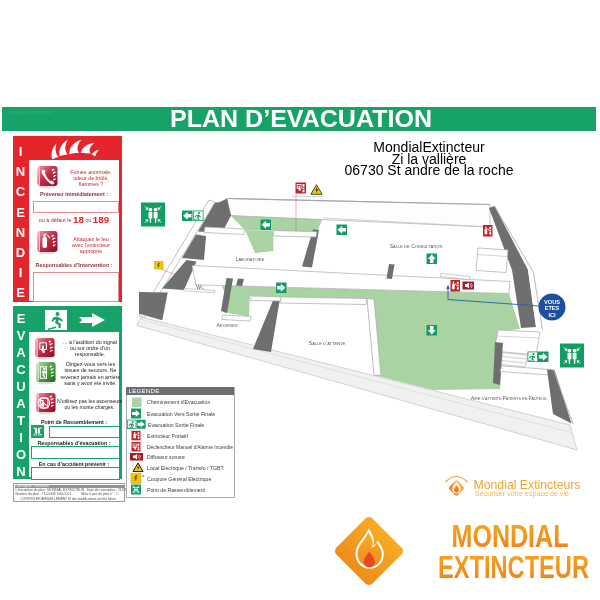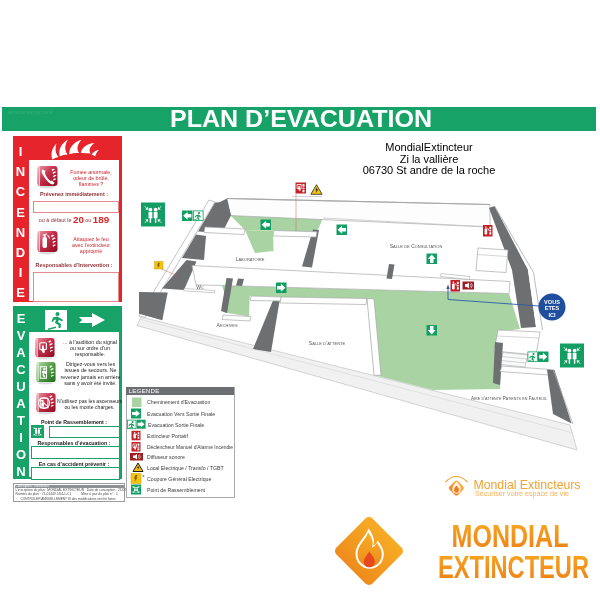--- a/index.html
+++ b/index.html
@@ -10,21 +10,21 @@
 <body>
 
 <div class="abs" style="left:2px;top:107px;width:594px;height:24px;background:#17a368;"></div>
 
 <div class="abs" style="left:8px;top:110px;color:#35b27e;font-size:4px;">MONDIAL EXTINCTEUR</div>
 
 <svg class="abs" style="left:0;top:107px;" width="600" height="24" viewBox="0 0 600 24">
     <text x="301" y="19.5" text-anchor="middle" font-family="Liberation Sans,sans-serif" font-size="24.5" font-weight="bold" fill="#fff" textLength="262" lengthAdjust="spacingAndGlyphs">PLAN D’EVACUATION</text>
   </svg>
 
-<div class="abs" style="left:279px;top:142px;width:300px;text-align:center;color:#000;font-size:11px;line-height:11.5px;">MondialExtincteur<br>Zi la vallière<br>06730 St andre de la roche</div>
+<div class="abs" style="left:279px;top:142px;width:300px;text-align:center;color:#000;font-size:14px;line-height:11.5px;">MondialExtincteur<br>Zi la vallière<br>06730 St andre de la roche</div>
 
 <div class="abs" style="left:13px;top:136px;width:109px;height:166px;background:#e5252b;"></div>
 
 <div class="abs" style="left:13px;top:144px;width:15px;text-align:center;color:#fff;font-size:13px;font-weight:bold;">I</div>
 <div class="abs" style="left:13px;top:164.2px;width:15px;text-align:center;color:#fff;font-size:13px;font-weight:bold;">N</div>
 <div class="abs" style="left:13px;top:184.4px;width:15px;text-align:center;color:#fff;font-size:13px;font-weight:bold;">C</div>
 <div class="abs" style="left:13px;top:204.6px;width:15px;text-align:center;color:#fff;font-size:13px;font-weight:bold;">E</div>
 <div class="abs" style="left:13px;top:224.8px;width:15px;text-align:center;color:#fff;font-size:13px;font-weight:bold;">N</div>
 <div class="abs" style="left:13px;top:245px;width:15px;text-align:center;color:#fff;font-size:13px;font-weight:bold;">D</div>
 <div class="abs" style="left:13px;top:265.2px;width:15px;text-align:center;color:#fff;font-size:13px;font-weight:bold;">I</div>
@@ -56,21 +56,21 @@
   <path d="M6.5,4.5 c-1.5,1 -1,3 0.5,5.5 c2,3.5 5,7.5 8,9 c1.5,0.8 3,0.3 3.5,-1 l-2.5,-2.5 c-0.8,0.8 -1.8,0.5 -3,-0.8 c-1.5,-1.5 -3.5,-4.5 -4,-6.5 c-0.3,-1.2 0,-2 0.8,-2.2 Z" fill="#fff"></path>
   <path d="M15.5,5 c1,-1.5 2.5,-1.8 3.5,-0.5 c-1,0.3 -2,1 -2.5,1.8 Z M16.5,8 c1.2,-1.5 3,-1.8 4,-0.8 c-1.2,0.2 -2.5,1 -3.2,2 Z M17,11.2 c1,-1.2 2.8,-1.5 3.8,-0.6 c-1.2,0.3 -2.3,1 -3,1.8 Z M17,14.5 c1,-1 2.5,-1.2 3.5,-0.4 c-1,0.3 -2,0.9 -2.7,1.6 Z" fill="#fff"></path>
 </svg>
 
 <div class="abs" style="left:63px;top:168.5px;width:56px;text-align:center;color:#c9252c;font-size:5.3px;line-height:6px;">Fumée anormale,<br>odeur de brûlé,<br>flammes ?</div>
 
 <div class="abs" style="left:29px;top:191px;width:90px;text-align:center;color:#8f3237;font-size:5.4px;font-weight:bold;">Prévenez immédiatement&nbsp;:</div>
 
 <div class="abs" style="left:33px;top:200.5px;width:84px;height:10px;background:#fff;border:0.8px solid #e38a8d;"></div>
 
-<div class="abs" style="left:29px;top:214px;width:90px;text-align:center;color:#8f3237;font-size:5.4px;"><span style="vertical-align:1.5px;">ou à défaut le </span><b style="color:#d8232a;font-size:9.8px;">20</b><span style="vertical-align:1.5px;"> ou </span><b style="color:#d8232a;font-size:9.8px;">189</b></div>
+<div class="abs" style="left:29px;top:214px;width:90px;text-align:center;color:#8f3237;font-size:5.4px;"><span style="vertical-align:1.5px;">ou à défaut le </span><b style="color:#d8232a;font-size:9.8px;">18</b><span style="vertical-align:1.5px;"> ou </span><b style="color:#d8232a;font-size:9.8px;">189</b></div>
 
 <svg class="abs" style="left:36px;top:230px;" width="23" height="25" viewBox="0 0 23 25">
   <ellipse cx="11" cy="23" rx="8" ry="1.5" fill="#dcdddf"></ellipse>
   <rect x="1.5" y="1" width="20" height="21" rx="3" fill="url(#gr)"></rect>
   <path d="M2.5,2 L4,1.2 L4,21.5 L2.5,20.5 Z" fill="#f4c2ca"></path>
   <rect x="6.5" y="7" width="4.5" height="11" rx="1.8" fill="#fff"></rect>
   <rect x="7.8" y="4.5" width="1.8" height="2.5" fill="#fff"></rect>
   <path d="M6.8,4.8 L11,3.2 L11,4.2 L6.8,5.8 Z" fill="#fff"></path>
   <path d="M11.5,5 c1.5,0.5 2.5,2 2.5,3.5 l-1,0 c0,-1.2 -0.8,-2.3 -2,-2.8 Z" fill="#fff"></path>
   <path d="M15,6 c1,-1.5 2.5,-1.8 3.5,-0.5 c-1,0.3 -2,1 -2.5,1.8 Z M16,9 c1.2,-1.5 3,-1.8 4,-0.8 c-1.2,0.2 -2.5,1 -3.2,2 Z M16.5,12.2 c1,-1.2 2.8,-1.5 3.8,-0.6 c-1.2,0.3 -2.3,1 -3,1.8 Z M16.5,15.5 c1,-1 2.5,-1.2 3.5,-0.4 c-1,0.3 -2,0.9 -2.7,1.6 Z" fill="#fff"></path>

